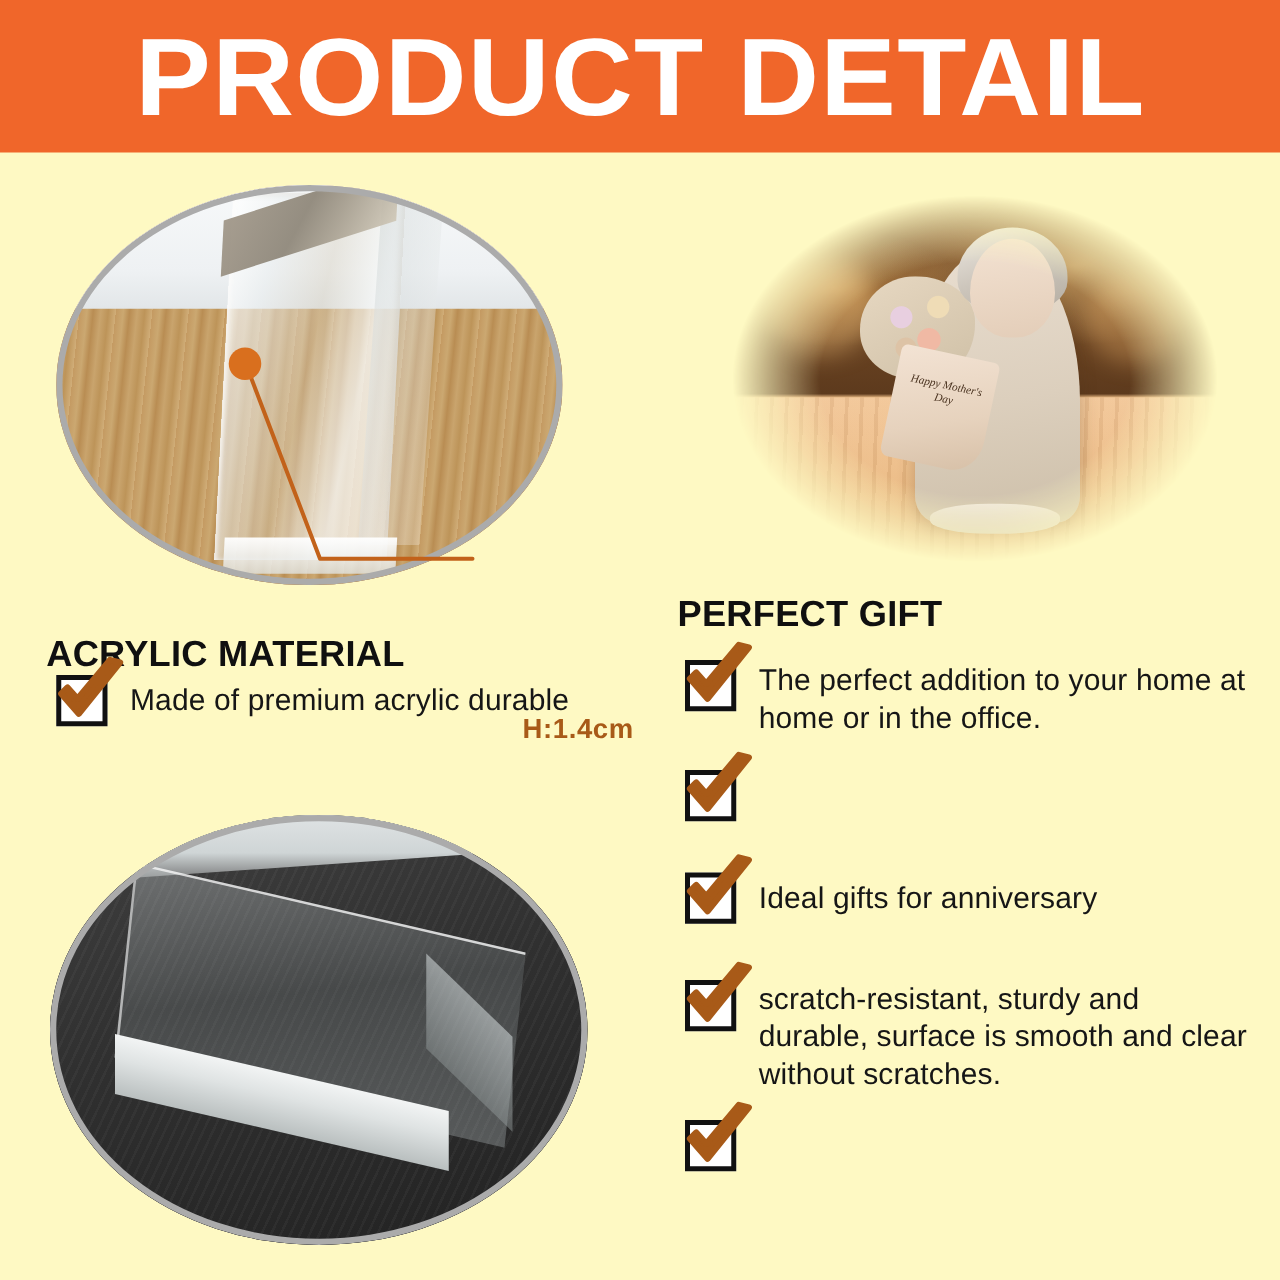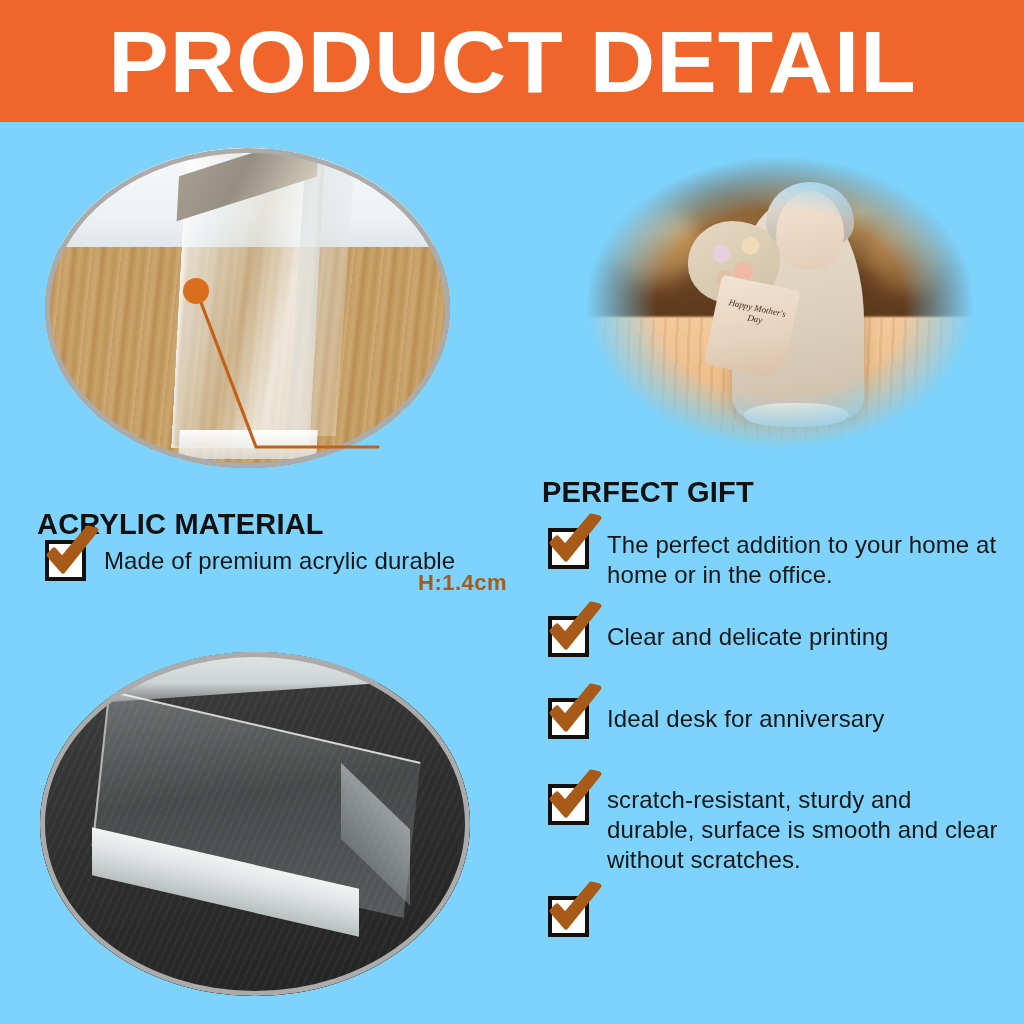--- a/index.html
+++ b/index.html
@@ -10,21 +10,21 @@
     width: 1024px;
     height: 1024px;
     background: #ffffff;
     font-family: "Liberation Sans", sans-serif;
     overflow: hidden;
   }
   #page {
     position: relative;
     width: 1024px;
     height: 1024px;
-    background: #7dd3fc;
+    background: #fef9c3;
   }
 
   
   .banner {
     position: absolute;
     left: 0;
     top: 0;
     width: 1024px;
     height: 122px;
     background: #F0662A;
@@ -443,31 +443,30 @@
     <span class="feature-text">The perfect addition to your home at home or in the office.</span>
   </div>
 
   <div class="feature-item" id="feature-gift-1">
     <span class="checkbox-icon">
       <span class="box"></span>
       <svg class="tick" viewBox="0 0 56 53">
         <path d="M5 27 L19 43 L52 2 L44 0 L18 31 L10 22 Z" fill="#A85A18" stroke="#A85A18" stroke-width="5" stroke-linejoin="round"></path>
       </svg>
     </span>
-    <span class="feature-text">Clear and delicate printing</span>
   </div>
 
   <div class="feature-item" id="feature-gift-2">
     <span class="checkbox-icon">
       <span class="box"></span>
       <svg class="tick" viewBox="0 0 56 53">
         <path d="M5 27 L19 43 L52 2 L44 0 L18 31 L10 22 Z" fill="#A85A18" stroke="#A85A18" stroke-width="5" stroke-linejoin="round"></path>
       </svg>
     </span>
-    <span class="feature-text">Ideal desk for anniversary</span>
+    <span class="feature-text">Ideal gifts for anniversary</span>
   </div>
 
   <div class="feature-item" id="feature-gift-3">
     <span class="checkbox-icon">
       <span class="box"></span>
       <svg class="tick" viewBox="0 0 56 53">
         <path d="M5 27 L19 43 L52 2 L44 0 L18 31 L10 22 Z" fill="#A85A18" stroke="#A85A18" stroke-width="5" stroke-linejoin="round"></path>
       </svg>
     </span>
     <span class="feature-text">scratch-resistant, sturdy and durable, surface is smooth and clear without scratches.</span>

